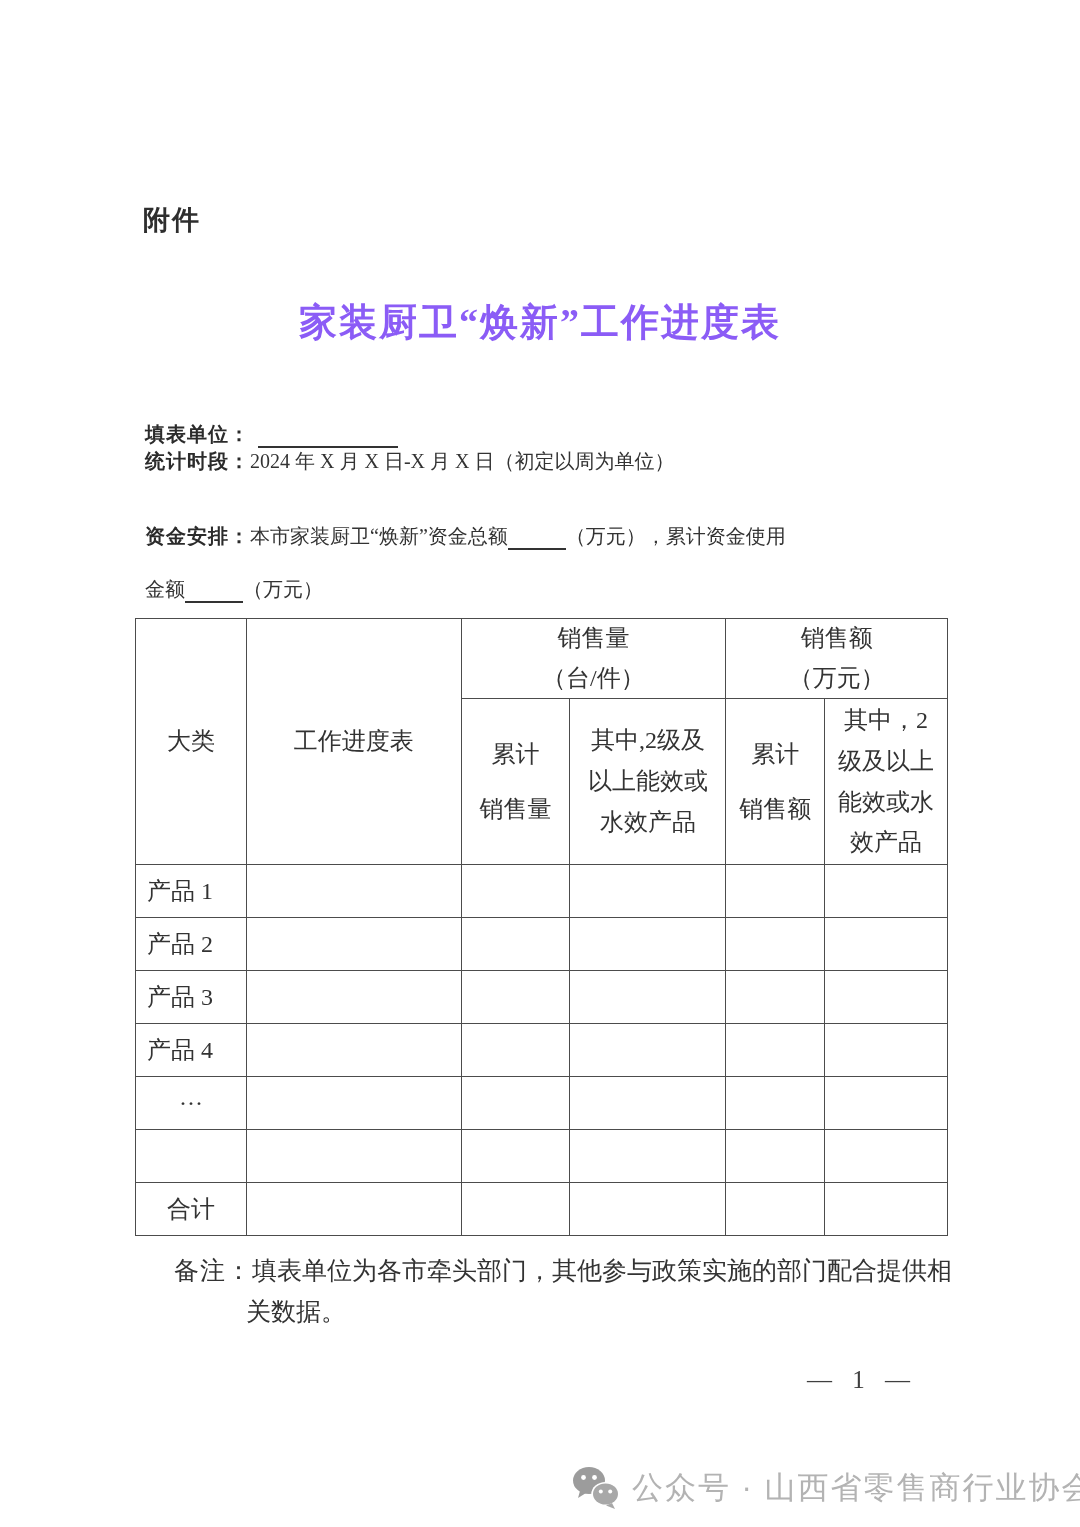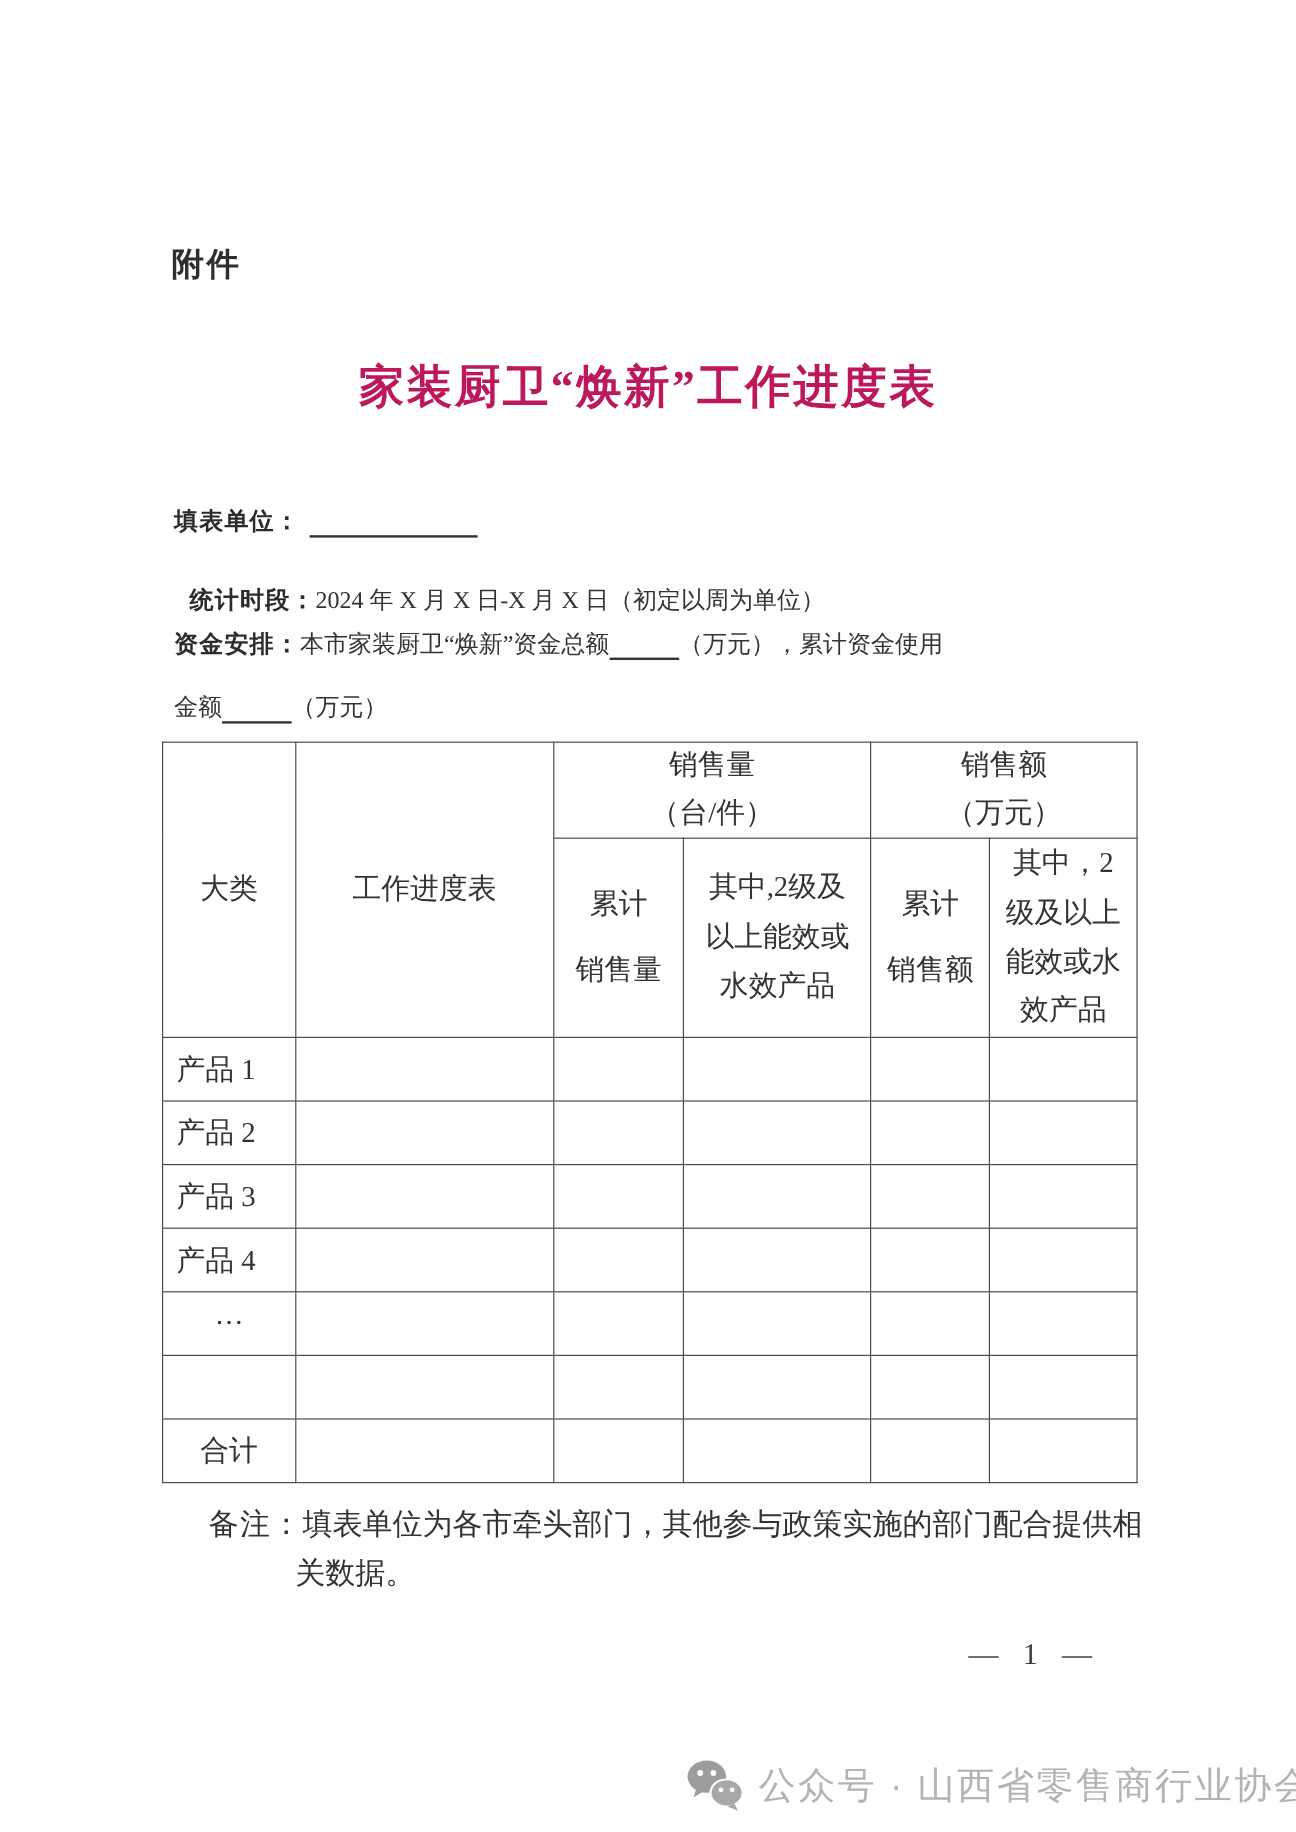--- a/index.html
+++ b/index.html
@@ -26,36 +26,36 @@
     letter-spacing: 2px;
   }
   .doc-title {
     position: absolute;
     left: 0;
     top: 297px;
     width: 100%;
     text-align: center;
     font-size: 38px;
     font-weight: 700;
-    color: #be185d;
+    color: #8b5cf6;
     letter-spacing: 2px;
   }
 
   
   .form-line {
     position: absolute;
     left: 145px;
     width: 812px;
     font-size: 20px;
     color: #333333;
     white-space: nowrap;
   }
   .form-line .lbl { font-weight: 700; color: #2b2b2b; letter-spacing: 1px; }
   .line-unit    { top: 421px; }
-  .line-period  { top: 487px; margin-left: 13px; }
+  .line-period  { top: 448px; }
   .line-funding { top: 523px; }
   .line-funding2{ top: 576px; }
   .blank {
     display: inline-block;
     border-bottom: 2px solid #333333;
     height: 25px;
     vertical-align: bottom;
   }
   .blank-unit  { width: 140px; margin-left: 8px; }
   .blank-small { width: 58px; }

